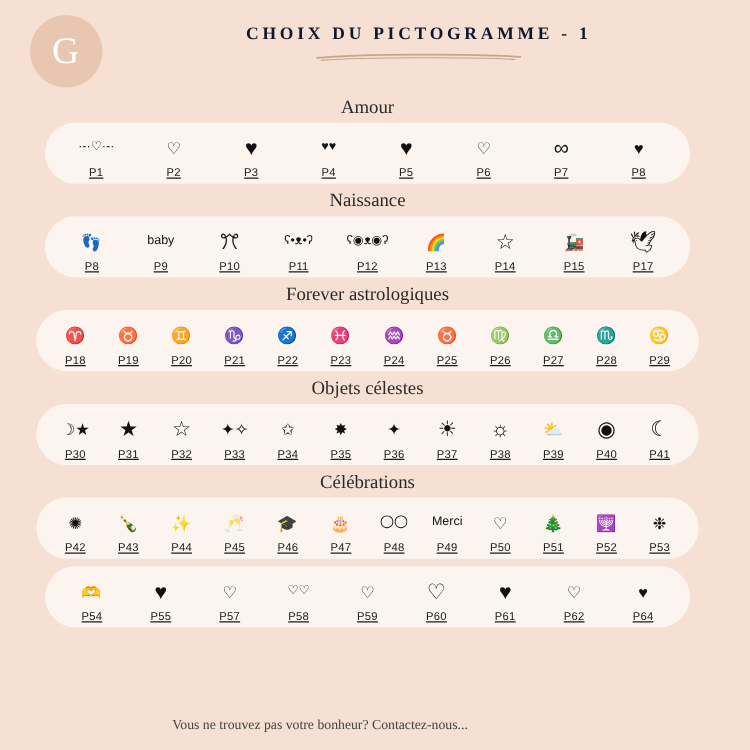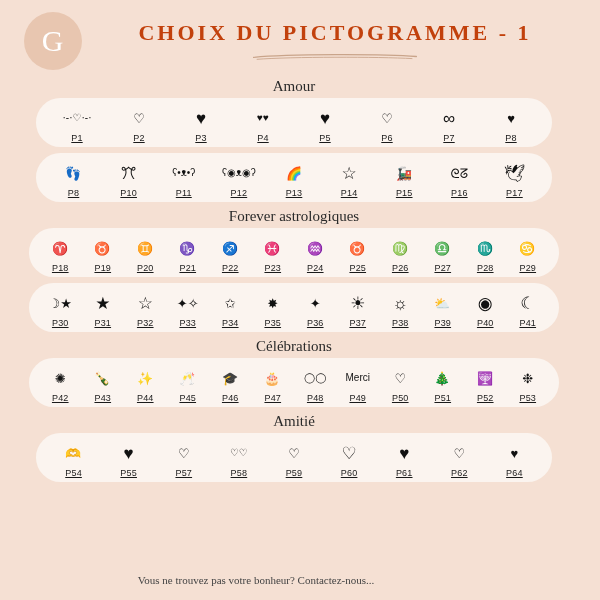--- a/index.html
+++ b/index.html
@@ -39,23 +39,23 @@
   .title-wrap {
     position: absolute;
     top: 20px;
     left: 100px;
     width: 470px;
     text-align: center;
   }
   .main-title {
     font-family: "Liberation Serif", serif;
     font-weight: bold;
-    font-size: 22px;
+    font-size: 14px;
     letter-spacing: 3px;
-    color: #c2410c;
+    color: #0f172a;
     white-space: nowrap;
     text-align: center;
   }
   .title-rule {
     margin: 6px auto 0;
     width: 190px;
     height: 7px;
   }
 
   
@@ -180,26 +180,31 @@
           <div class="glyph">∞</div>
           <div class="code">P7</div>
         </div>
         <div class="item">
           <div class="glyph small">♥</div>
           <div class="code">P8</div>
         </div>
       </div>
     </div>
     <div class="section">
+      <div class="section-title">Naissance</div>
       <div class="pill w-naissance">
         <div class="item">
           <div class="glyph small">👣</div>
           <div class="code">P8</div>
         </div>
         <div class="item">
+          <div class="glyph tiny">baby</div>
+          <div class="code">P9</div>
+        </div>
+        <div class="item">
           <div class="glyph">ꔫ</div>
           <div class="code">P10</div>
         </div>
         <div class="item">
           <div class="glyph tiny">ʕ•ᴥ•ʔ</div>
           <div class="code">P11</div>
         </div>
         <div class="item">
           <div class="glyph tiny">ʕ◉ᴥ◉ʔ</div>
           <div class="code">P12</div>
@@ -210,24 +215,20 @@
         </div>
         <div class="item">
           <div class="glyph">☆</div>
           <div class="code">P14</div>
         </div>
         <div class="item">
           <div class="glyph small">🚂</div>
           <div class="code">P15</div>
         </div>
         <div class="item">
-          <div class="glyph small">ᘓᘔ</div>
-          <div class="code">P16</div>
-        </div>
-        <div class="item">
           <div class="glyph">🕊</div>
           <div class="code">P17</div>
         </div>
       </div>
     </div>
     <div class="section">
       <div class="section-title">Forever astrologiques</div>
       <div class="pill w-astro">
         <div class="item">
           <div class="glyph small">♈</div>
@@ -273,20 +274,21 @@
           <div class="glyph small">♏</div>
           <div class="code">P28</div>
         </div>
         <div class="item">
           <div class="glyph small">♋</div>
           <div class="code">P29</div>
         </div>
       </div>
     </div>
     <div class="section">
+      <div class="section-title">Objets célestes</div>
       <div class="pill w-celestes">
         <div class="item">
           <div class="glyph small">☽★</div>
           <div class="code">P30</div>
         </div>
         <div class="item">
           <div class="glyph">★</div>
           <div class="code">P31</div>
         </div>
         <div class="item">
@@ -378,21 +380,20 @@
           <div class="glyph small">🕎</div>
           <div class="code">P52</div>
         </div>
         <div class="item">
           <div class="glyph small">❉</div>
           <div class="code">P53</div>
         </div>
       </div>
     </div>
     <div class="section">
-      <div class="section-title">Amitié</div>
       <div class="pill w-amitie">
         <div class="item">
           <div class="glyph small">🫶</div>
           <div class="code">P54</div>
         </div>
         <div class="item">
           <div class="glyph">♥</div>
           <div class="code">P55</div>
         </div>
         <div class="item">

